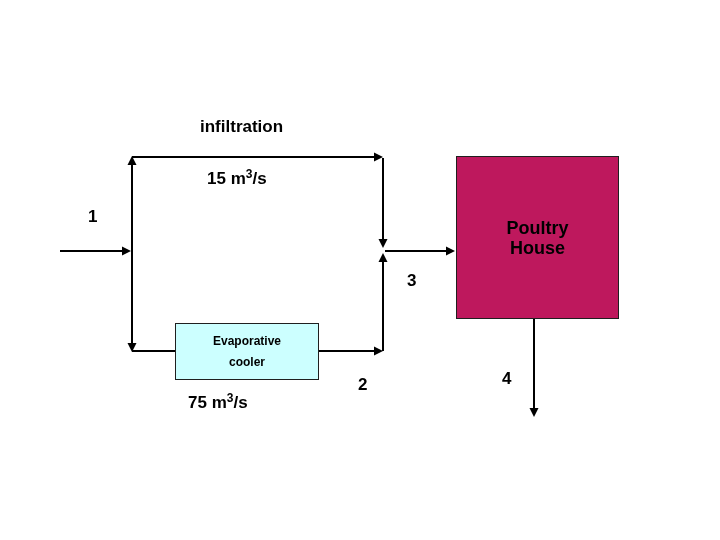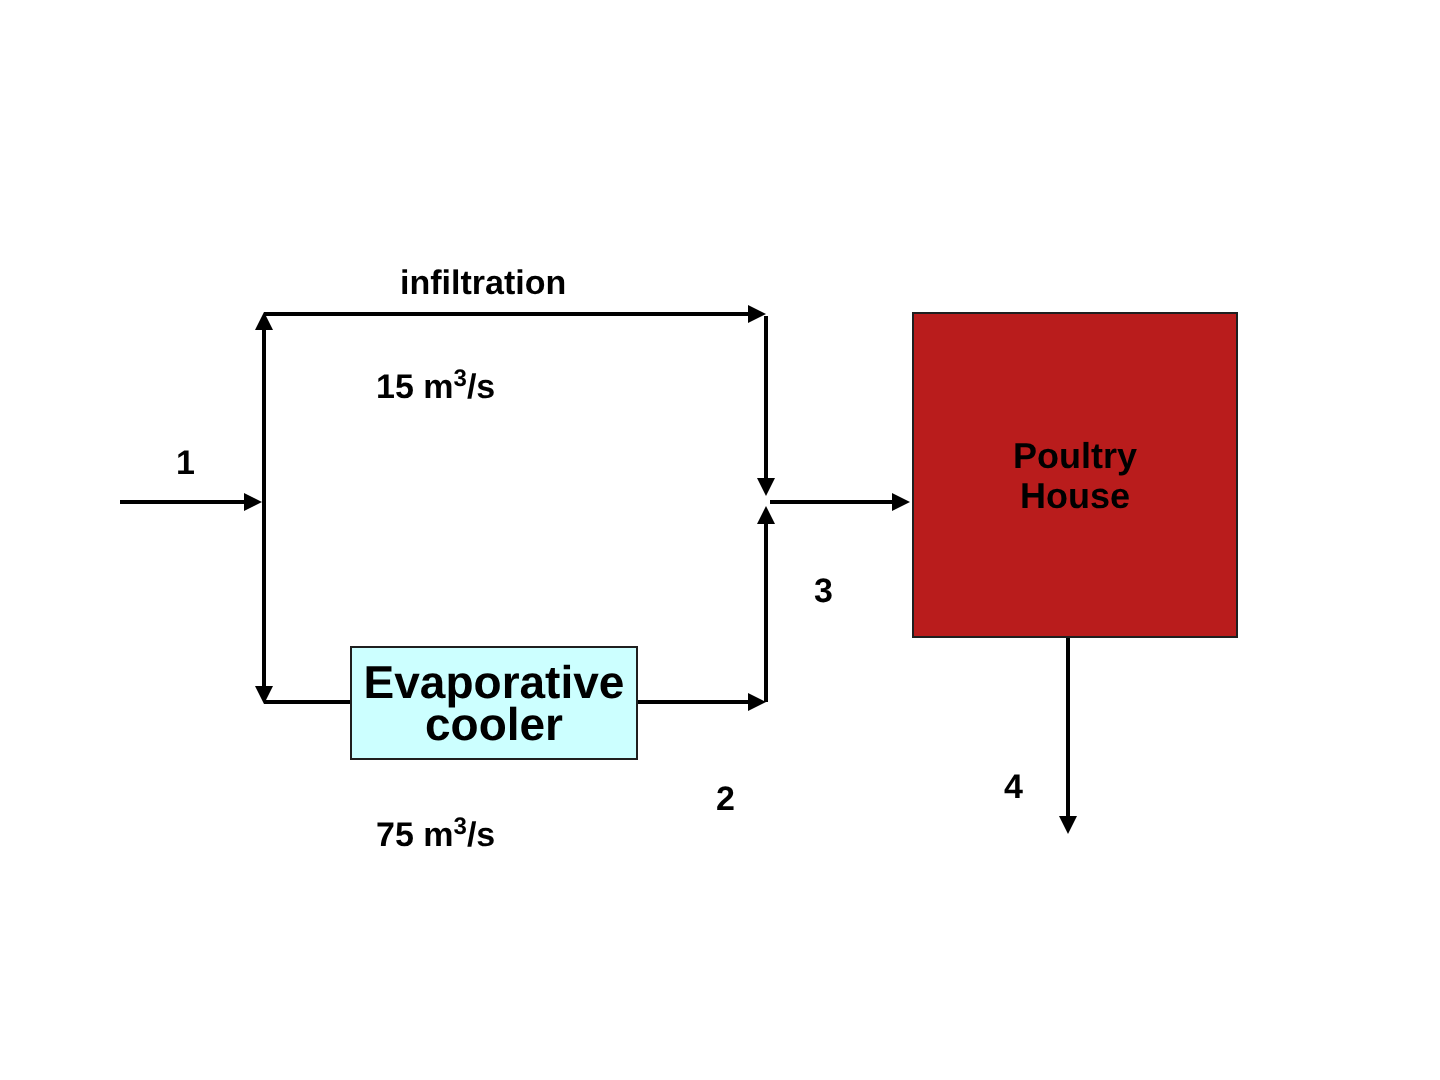--- a/index.html
+++ b/index.html
@@ -9,24 +9,24 @@
   }
   .flow-svg{position:absolute;left:0;top:0;width:720px;height:540px;z-index:1;}
   .flow-line{stroke:#000;stroke-width:2;fill:none;}
   .arrow-head{fill:#000;stroke:none;}
   .node{
     position:absolute;box-sizing:border-box;border:1px solid #1f1f1f;z-index:2;
     display:flex;flex-direction:column;align-items:center;justify-content:center;
     text-align:center;font-weight:bold;
   }
   .node-poultry{left:456px;top:156px;width:163px;height:163px;font-size:18px;line-height:20px;}
-  .node-cooler{left:175px;top:323px;width:144px;height:57px;font-size:23px;line-height:21px;}
-  .lbl{position:absolute;z-index:3;font-weight:bold;font-size:17px;line-height:20px;white-space:nowrap;margin-top:15px;}
+  .node-cooler{left:175px;top:323px;width:144px;height:57px;font-size:12px;line-height:21px;}
+  .lbl{position:absolute;z-index:3;font-weight:bold;font-size:17px;line-height:20px;white-space:nowrap;}
   .lbl-infiltration{left:200px;top:117px;}
-  .lbl-rate-top{left:188px;top:169px;}
+  .lbl-rate-top{left:207px;top:169px;}
   .lbl-stream1{left:88px;top:207px;}
   .lbl-stream3{left:407px;top:271px;}
   .lbl-stream2{left:358px;top:375px;}
   .lbl-stream4{left:502px;top:369px;}
   .lbl-rate-bottom{left:188px;top:393px;}
   sup.cube{font-size:12px;line-height:0;vertical-align:6px;font-weight:bold;}
 </style>
 </head>
 <body>
 
@@ -73,21 +73,21 @@
       <path class="flow-line" d="M319,351 L375,351"></path>
       <polygon class="arrow-head" points="383,351 374,346.5 374,355.5"></polygon>
     </g>
 
     <g>
       <path class="flow-line" d="M534,319 L534,409"></path>
       <polygon class="arrow-head" points="534,417 529.5,408 538.5,408"></polygon>
     </g>
   </svg>
 
-  <div class="node node-poultry" style="background-color: #b91c1c;">
+  <div class="node node-poultry" style="background-color: #be185d;">
     <div>Poultry</div>
     <div>House</div>
   </div>
 
   <div class="node node-cooler" style="background-color: rgb(204, 255, 255);">
     <div>Evaporative</div>
     <div>cooler</div>
   </div>
 
   <div class="lbl lbl-infiltration">infiltration</div>

